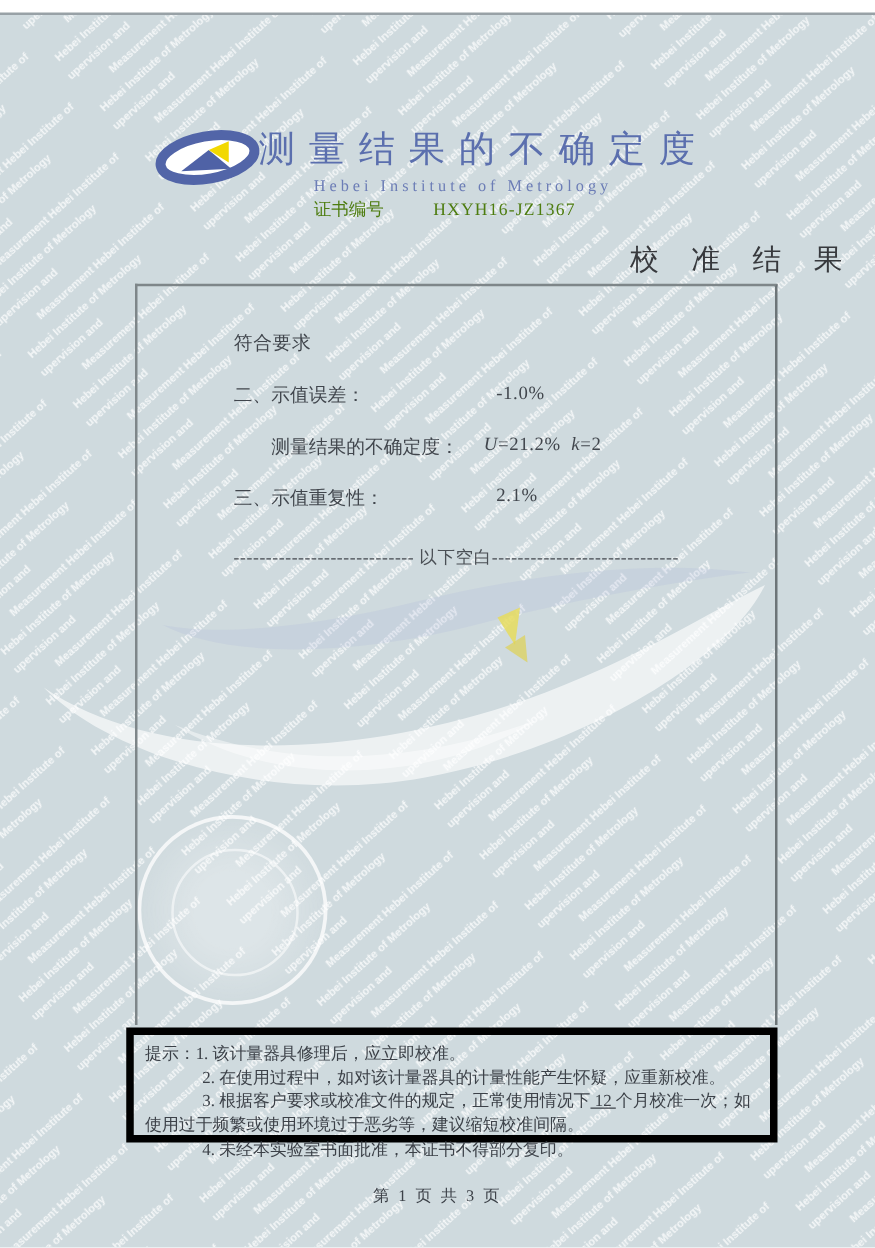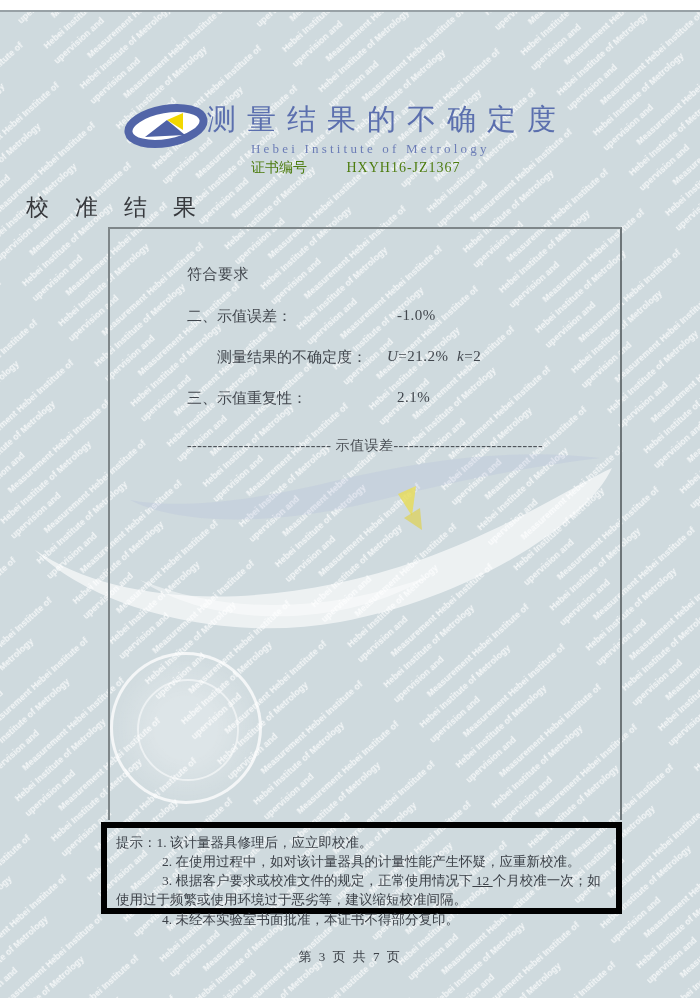--- a/index.html
+++ b/index.html
@@ -26,21 +26,21 @@
     position:absolute;left:251px;top:141px;
     font-size:13px;color:#6c7db6;letter-spacing:3.2px;white-space:nowrap;
   }
   .cert-line{
     position:absolute;left:251px;top:159px;
     font-size:14px;color:#4d7c0f;white-space:nowrap;
   }
   .cert-line .cert-no{margin-left:36px;letter-spacing:1px;}
   .doc-title{
     position:absolute;left:0;top:192px;width:700px;
-    text-align:left;font-size:23px;color:#37393d;
+    text-align:right;font-size:23px;color:#37393d;
     letter-spacing:26px;text-indent:26px;font-weight:500;
   }
   
   .main-box{
     position:absolute;left:108px;top:227px;width:514px;height:593px;
     border:2px solid #7e8689;border-right-color:#6d7578;border-bottom:none;
     box-sizing:border-box;
   }
   .result-row{position:absolute;display:flex;font-size:15px;color:#41464d;white-space:nowrap;}
   .row-1{left:77px;top:36px;}  .row-1 .lbl{width:200px;}
@@ -143,25 +143,25 @@
     <div class="result-row row-3">
       <span class="lbl">测量结果的不确定度：</span>
       <span class="val"><span class="it">U</span><span>=21.2%</span><span style="white-space:pre;">  </span><span class="it">k</span><span>=2</span></span>
     </div>
 
     <div class="result-row row-4">
       <span class="lbl">三、示值重复性：</span>
       <span class="val">2.1%</span>
     </div>
 
-    <div class="end-marker"><span style="white-space:pre;">---------------------------- </span><span>示值误差</span><span style="white-space:pre;">-----------------------------</span></div>
+    <div class="end-marker"><span style="white-space:pre;">---------------------------- </span><span>以下空白</span><span style="white-space:pre;">-----------------------------</span></div>
   </div>
 
   <div class="notes-box">
     <p><span>提示：</span><span>1. 该计量器具修理后，应立即校准。</span></p>
     <p class="indent">2. 在使用过程中，如对该计量器具的计量性能产生怀疑，应重新校准。</p>
     <p class="indent"><span>3. 根据客户要求或校准文件的规定，正常使用情况下</span><span class="u12" style="white-space:pre;"> 12 </span><span>个月校准一次；如使用过于频繁或使用环境过于恶劣等，建议缩短校准间隔。</span></p>
     <p class="indent">4.  未经本实验室书面批准，本证书不得部分复印。</p>
   </div>
 
-  <div class="page-footer">第 3 页 共 7 页</div>
+  <div class="page-footer">第 1 页 共 3 页</div>
 
 </div>
 
 </body></html>

